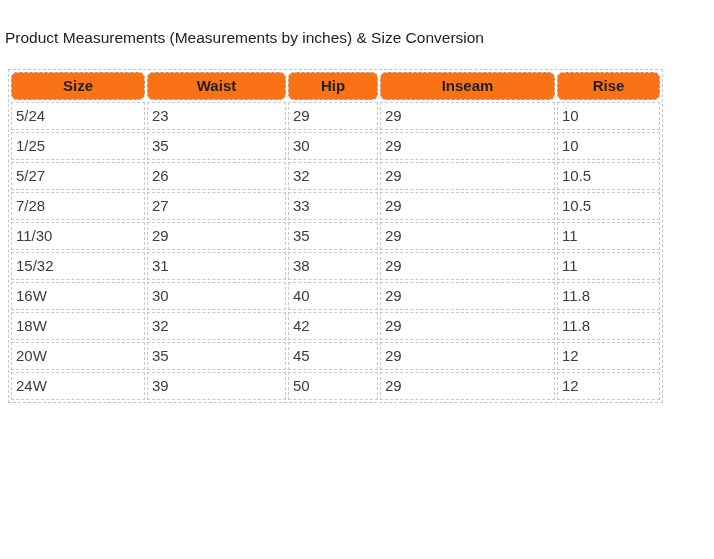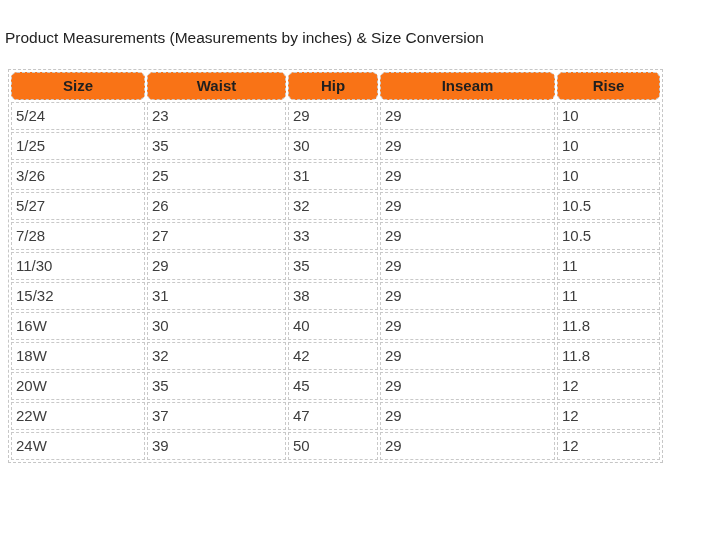--- a/index.html
+++ b/index.html
@@ -97,27 +97,20 @@
         <td>10</td>
       </tr>
       <tr>
         <td>1/25</td>
         <td>35</td>
         <td>30</td>
         <td>29</td>
         <td>10</td>
       </tr>
       <tr>
-        <td>3/26</td>
-        <td>25</td>
-        <td>31</td>
-        <td>29</td>
-        <td>10</td>
-      </tr>
-      <tr>
         <td>5/27</td>
         <td>26</td>
         <td>32</td>
         <td>29</td>
         <td>10.5</td>
       </tr>
       <tr>
         <td>7/28</td>
         <td>27</td>
         <td>33</td>
@@ -153,27 +146,20 @@
         <td>11.8</td>
       </tr>
       <tr>
         <td>20W</td>
         <td>35</td>
         <td>45</td>
         <td>29</td>
         <td>12</td>
       </tr>
       <tr>
-        <td>22W</td>
-        <td>37</td>
-        <td>47</td>
-        <td>29</td>
-        <td>12</td>
-      </tr>
-      <tr>
         <td>24W</td>
         <td>39</td>
         <td>50</td>
         <td>29</td>
         <td>12</td>
       </tr>
     </tbody>
   </table>
 </div>
 

